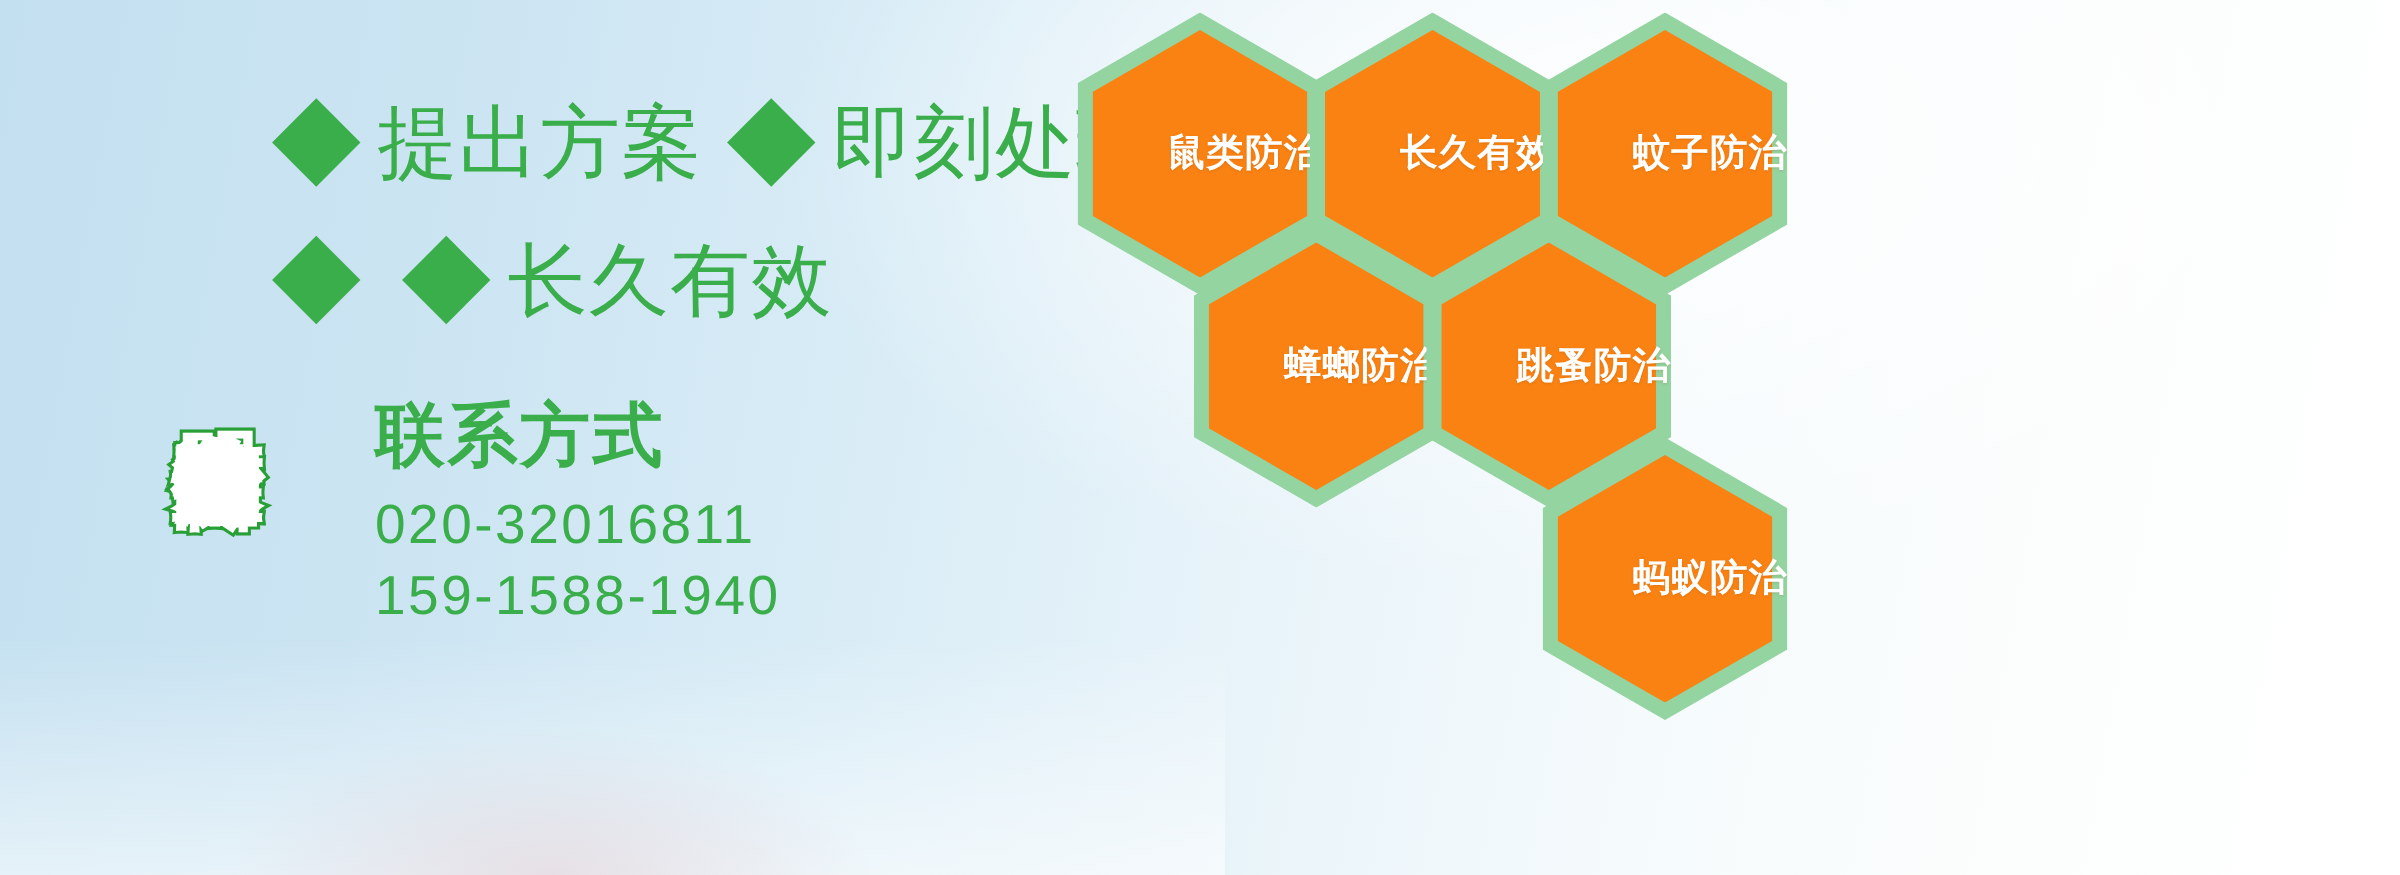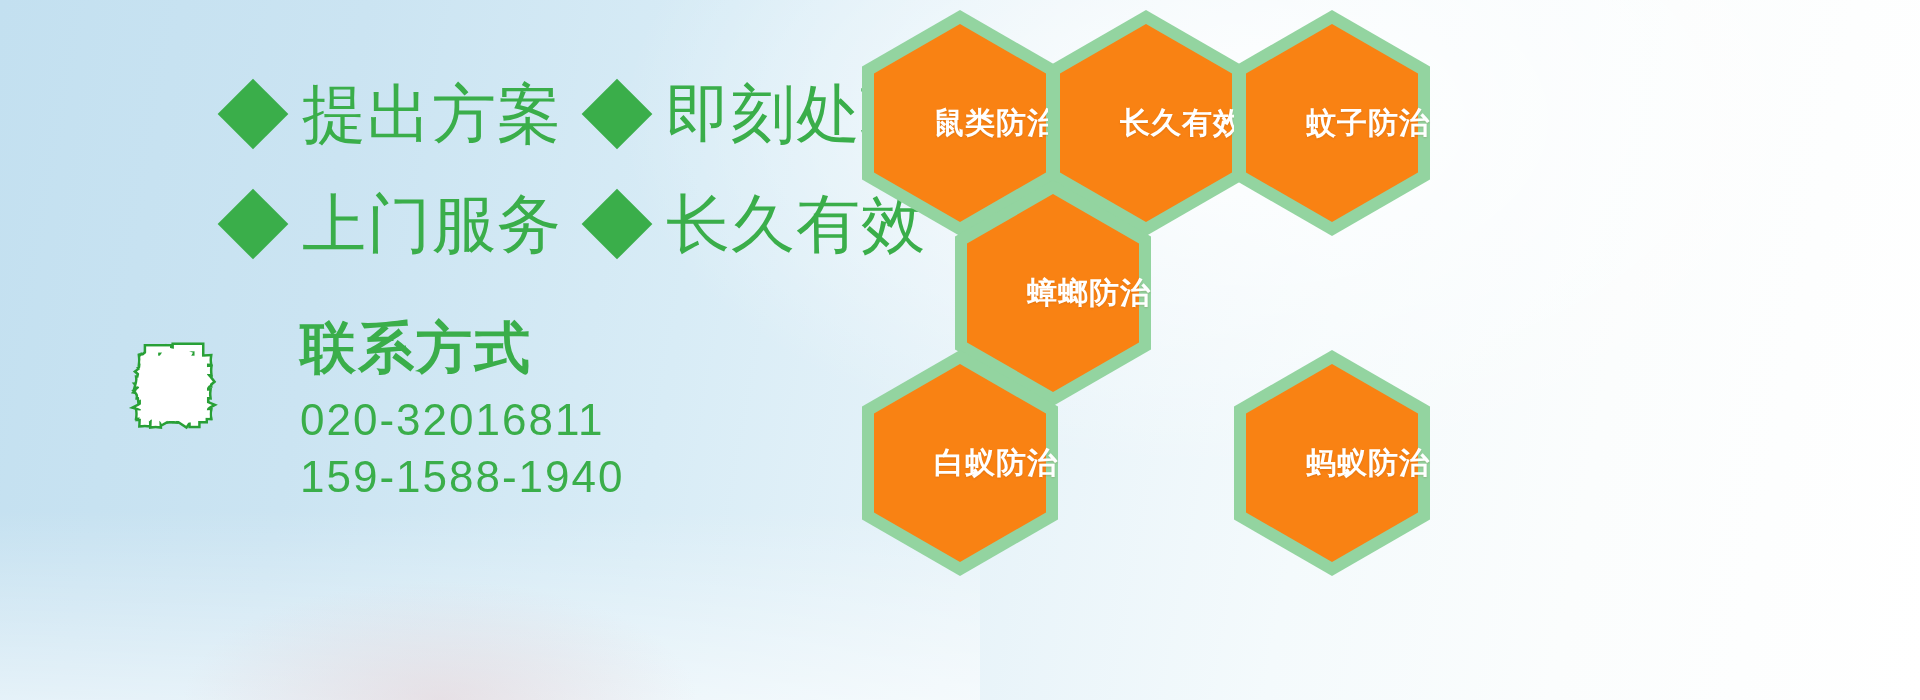--- a/index.html
+++ b/index.html
@@ -121,21 +121,20 @@
     </div>
     <div class="feature">
       <span class="diamond"></span>
       <span class="feature-label">即刻处理</span>
     </div>
   </div>
 
   <div class="feature-row" id="feature-row-2">
     <div class="feature">
       <span class="diamond"></span>
-      <span class="feature-label">上门服务</span>
     </div>
     <div class="feature">
       <span class="diamond"></span>
       <span class="feature-label">长久有效</span>
     </div>
   </div>
 
   <div id="contact-block">
     <div id="contact-heading">联系方式</div>
     <div class="phone" id="phone-1">020-32016811</div>
@@ -161,26 +160,26 @@
       <div class="hex-inner"></div>
       <div class="hex-label">蚊子防治</div>
     </div>
 
     <div class="hex" style="left:955px;top:180px;">
       <div class="hex-outer"></div>
       <div class="hex-inner"></div>
       <div class="hex-label">蟑螂防治</div>
     </div>
 
-
-    <div class="hex" style="left:862px;top:350px;">
+    <div class="hex" style="left:1141px;top:180px;">
       <div class="hex-outer"></div>
       <div class="hex-inner"></div>
-      <div class="hex-label">白蚁防治</div>
+      <div class="hex-label">跳蚤防治</div>
     </div>
+
 
 
     <div class="hex" style="left:1234px;top:350px;">
       <div class="hex-outer"></div>
       <div class="hex-inner"></div>
       <div class="hex-label">蚂蚁防治</div>
     </div>
 
   </div>
 </div>

